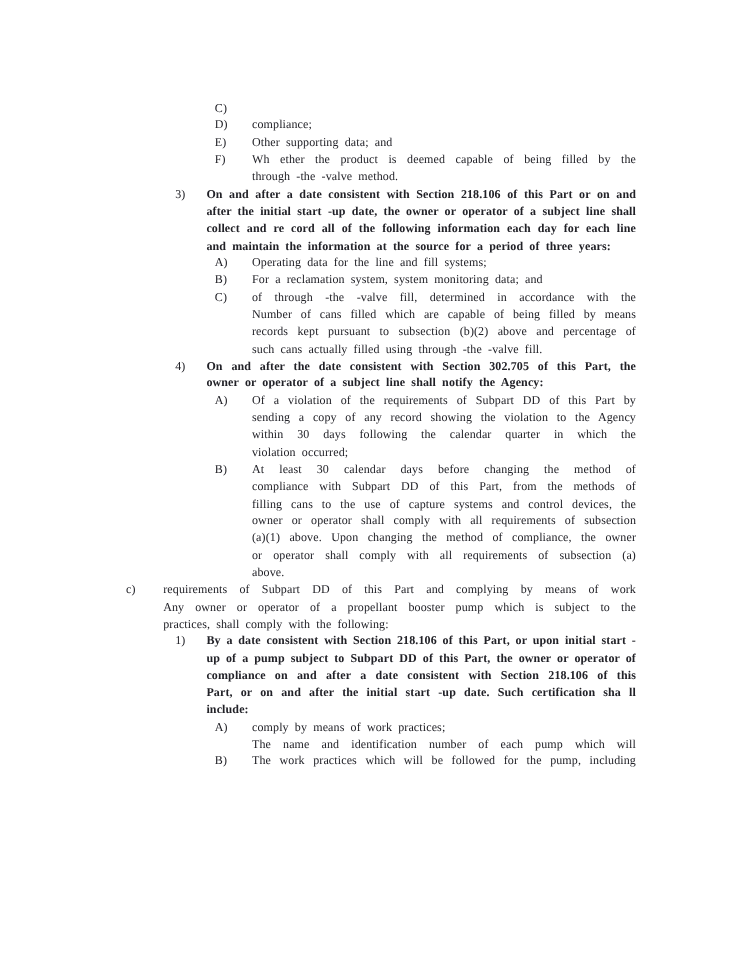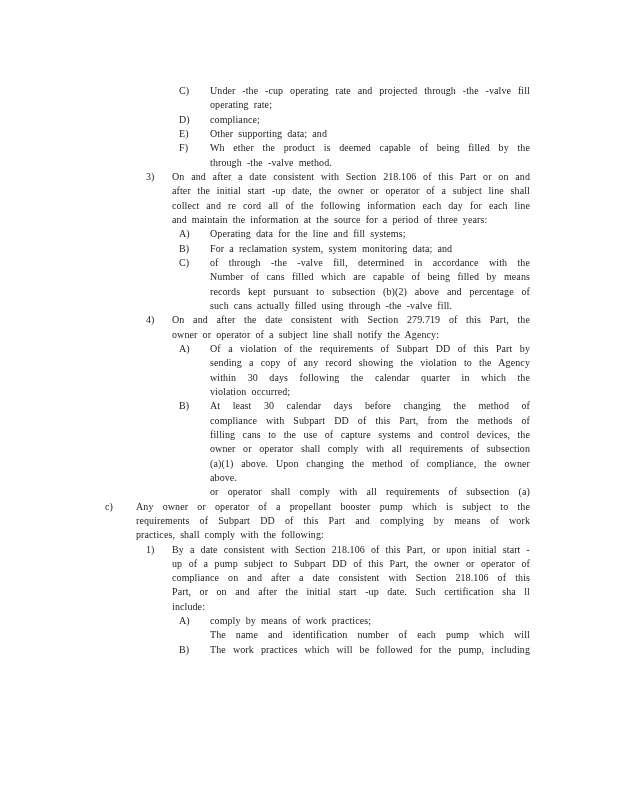--- a/index.html
+++ b/index.html
@@ -33,21 +33,21 @@
   .item > .body  { flex: none; }
 
   
   .lvl-c { margin-left: 105px; }
   .lvl-c > .label { width: 31px; }
   .lvl-c > .body  { width: 394px; }
 
   
   .lvl-n { margin-left: 146px; }
   .lvl-n > .label { width: 26px; }
-  .lvl-n > .body  { width: 358px; }
+  .lvl-n > .body  { width: 358px; font-weight: bold; }
 
   
   .lvl-a { margin-left: 179px; }
   .lvl-a > .label { width: 31px; }
   .lvl-a > .body  { width: 320px; }
 
   
   .ln {
     text-align: justify;
     text-align-last: justify;
@@ -61,24 +61,20 @@
     word-spacing: 2.5px;
   }
 </style>
 </head>
 <body>
 
 <div class="page">
   <div class="doc" id="doc">
       <div class="item lvl-a">
         <div class="label">C)</div>
-        <div class="body">
-          <div class="ln">Under -the -cup operating rate and projected through -the -valve fill</div>
-          <div class="ln last">operating rate;</div>
-        </div>
       </div>
       <div class="item lvl-a">
         <div class="label">D)</div>
         <div class="body">
           <div class="ln last">compliance;</div>
         </div>
       </div>
       <div class="item lvl-a">
         <div class="label">E)</div>
         <div class="body">
@@ -118,50 +114,50 @@
         <div class="body">
           <div class="ln">of through -the -valve fill, determined in accordance with the</div>
           <div class="ln">Number of cans filled which are capable of being filled by means</div>
           <div class="ln">records kept pursuant to subsection (b)(2) above and percentage of</div>
           <div class="ln last">such cans actually filled using through -the -valve fill.</div>
         </div>
       </div>
       <div class="item lvl-n">
         <div class="label">4)</div>
         <div class="body">
-          <div class="ln">On and after the date consistent with Section 279.719 of this Part, the</div>
+          <div class="ln">On and after the date consistent with Section 302.705 of this Part, the</div>
           <div class="ln last">owner or operator of a subject line shall notify the Agency:</div>
         </div>
       </div>
       <div class="item lvl-a">
         <div class="label">A)</div>
         <div class="body">
           <div class="ln">Of a violation of the requirements of Subpart DD of this Part by</div>
           <div class="ln">sending a copy of any record showing the violation to the Agency</div>
           <div class="ln">within 30 days following the calendar quarter in which the</div>
           <div class="ln last">violation occurred;</div>
         </div>
       </div>
       <div class="item lvl-a">
         <div class="label">B)</div>
         <div class="body">
           <div class="ln">At least 30 calendar days before changing the method of</div>
           <div class="ln">compliance with Subpart DD of this Part, from the methods of</div>
           <div class="ln">filling cans to the use of capture systems and control devices, the</div>
           <div class="ln">owner or operator shall comply with all requirements of subsection</div>
           <div class="ln">(a)(1) above. Upon changing the method of compliance, the owner</div>
+          <div class="ln">or operator shall comply with all requirements of subsection (a)</div>
           <div class="ln last">above.</div>
-          <div class="ln">or operator shall comply with all requirements of subsection (a)</div>
         </div>
       </div>
       <div class="item lvl-c">
         <div class="label">c)</div>
         <div class="body">
+          <div class="ln">requirements of Subpart DD of this Part and complying by means of work</div>
           <div class="ln">Any owner or operator of a propellant booster pump which is subject to the</div>
-          <div class="ln">requirements of Subpart DD of this Part and complying by means of work</div>
           <div class="ln last">practices, shall comply with the following:</div>
         </div>
       </div>
       <div class="item lvl-n">
         <div class="label">1)</div>
         <div class="body">
           <div class="ln">By a date consistent with Section 218.106 of this Part, or upon initial start -</div>
           <div class="ln">up of a pump subject to Subpart DD of this Part, the owner or operator of</div>
           <div class="ln">compliance on and after a date consistent with Section 218.106 of this</div>
           <div class="ln">Part, or on and after the initial start -up date. Such certification sha ll</div>

